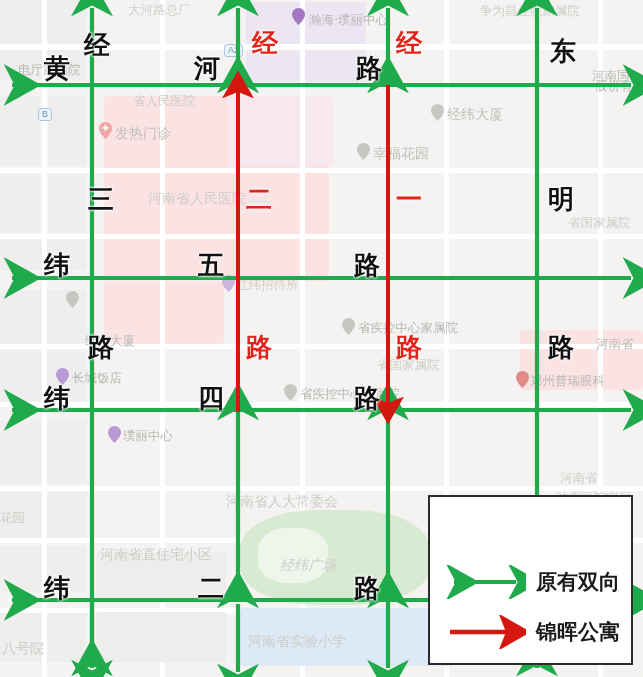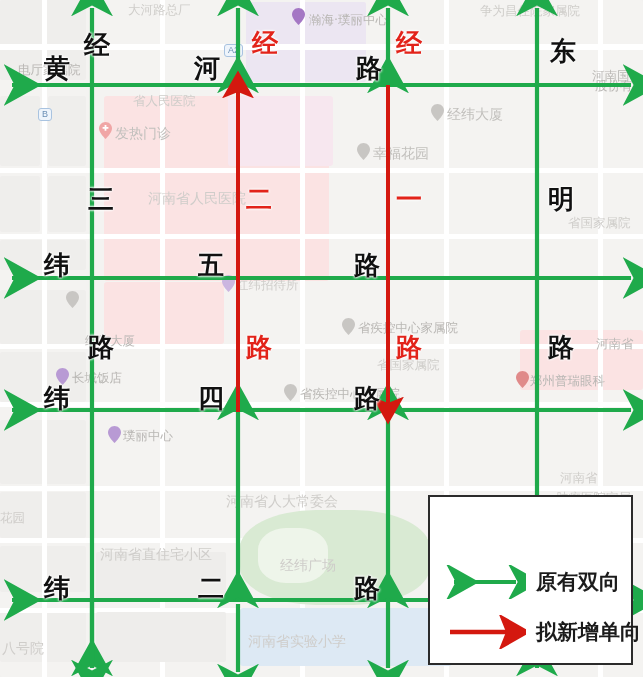--- a/index.html
+++ b/index.html
@@ -125,21 +125,21 @@
       <span class="poi" style="left:72px;top:370px;">长城饭店</span>
       <span class="poi" style="left:300px;top:386px;">省疾控中心家属院</span>
       <span class="poi" style="left:530px;top:373px;">郑州普瑞眼科</span>
       <span class="poi" style="left:596px;top:336px;">河南省</span>
       <span class="poi" style="left:123px;top:428px;">璞丽中心</span>
       <span class="poi faint" style="left:560px;top:470px;">河南省</span>
       <span class="poi faint" style="left:556px;top:490px;">肿瘤医院家属</span>
       <span class="poi faint" style="left:0px;top:510px;">花园</span>
       <span class="poi big faint" style="left:226px;top:493px;text-align:right;">河南省人大常委会</span>
       <span class="poi big faint" style="left:100px;top:546px;">河南省直住宅小区</span>
-      <span class="poi big faint" style="left:280px;top:557px;">经纬广场</span>
+      <span class="poi big faint" style="left:280px;top:557px;font-style:italic;">经纬广场</span>
       <span class="poi big faint" style="left:248px;top:633px;">河南省实验小学</span>
       <span class="poi big faint" style="left:2px;top:640px;">八号院</span>
     </div>
 
     <span class="pin" style="left:99px;top:122px;">
       <svg width="13" height="17" viewBox="0 0 13 17">
           <path d="M6.5 0C2.9 0 0 2.9 0 6.5 0 11 6.5 17 6.5 17S13 11 13 6.5C13 2.9 10.1 0 6.5 0z" fill="#f0a6a6"></path>
           <path d="M5.6 3h1.8v2h2v1.8h-2v2H5.6v-2h-2V5h2z" fill="#fff"></path>
         </svg>
     </span>
@@ -295,17 +295,17 @@
       <span class="sym">
         <svg width="82" height="34" viewBox="0 0 82 34">
           <defs>
             <marker id="lgR" markerWidth="7.5" markerHeight="8" refX="1.6" refY="4" orient="auto" markerUnits="strokeWidth">
               <path d="M0,0 L7,4 L0,8 L1.6,4 z" fill="#d4180f"></path>
             </marker>
           </defs>
           <line x1="6" y1="17" x2="62" y2="17" stroke="#d4180f" stroke-width="4.6" marker-end="url(#lgR)"></line>
         </svg>
       </span>
-      <span class="txt">拟新增单向</span>
+      <span class="txt">锦晖公寓</span>
     </div>
   </div>
 
 </div>
 
 </body></html>

